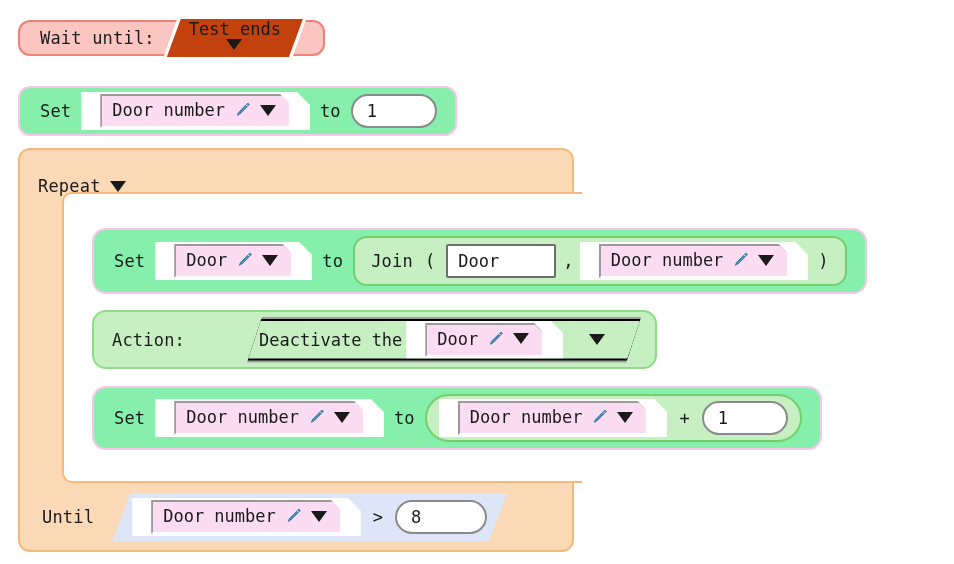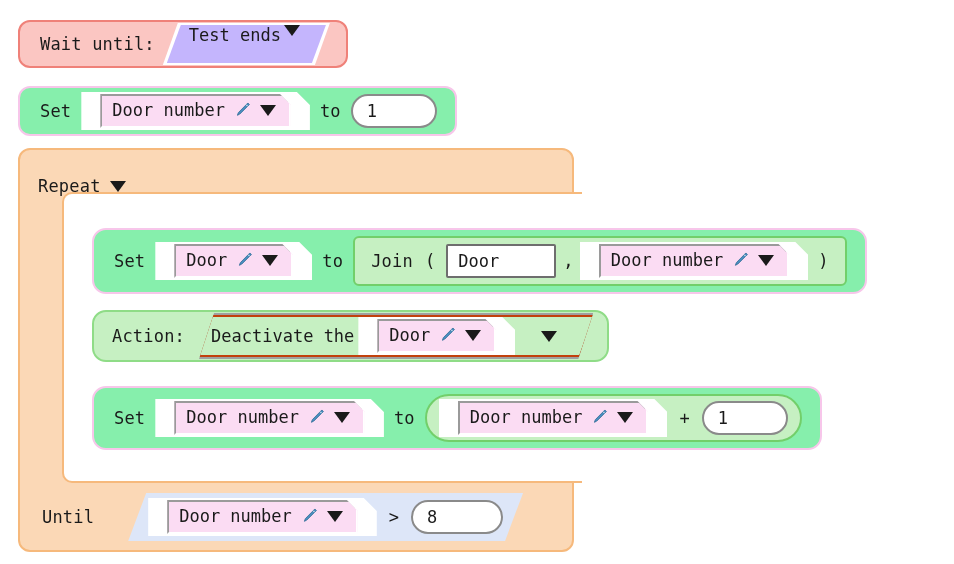--- a/index.html
+++ b/index.html
@@ -127,59 +127,60 @@
     margin: 0 5px;
     box-sizing: border-box;
     background: #ffffff;
     border: 2px solid #6e6e6e;
     border-radius: 2px;
   }
 
   
   .hex {
     display: inline-flex;
-    align-items: flex-start;
+    align-items: center;
     height: 38px;
     padding: 0 22px;
     margin: 0 4px;
     box-sizing: border-box;
-    background: #c4b5fd;
+    background: #c2410c;
     -webkit-clip-path: polygon(14px 0, 100% 0, calc(100% - 14px) 100%, 0 100%);
     clip-path: polygon(14px 0, 100% 0, calc(100% - 14px) 100%, 0 100%);
+    flex-direction: column;
   }
   .hex-outer {
     display: inline-flex;
     align-items: center;
     padding: 2px 0;
     background: #ffffff;
     margin: 0 2px;
     -webkit-clip-path: polygon(15px 0, 100% 0, calc(100% - 15px) 100%, 0 100%);
     clip-path: polygon(15px 0, 100% 0, calc(100% - 15px) 100%, 0 100%);
   }
   .hex-outer.gray-edge { background: #a0a0a0; padding: 2px 0; }
   .hex-mid {
     display: inline-flex;
     align-items: center;
-    background: #c2410c;
+    background: #000000;
     padding: 2px 0;
     -webkit-clip-path: polygon(14px 0, 100% 0, calc(100% - 14px) 100%, 0 100%);
     clip-path: polygon(14px 0, 100% 0, calc(100% - 14px) 100%, 0 100%);
   }
 
   
   .reporter {
     display: inline-flex;
     align-items: center;
     height: 42px;
     padding: 0 10px;
     margin: 0 4px;
     box-sizing: border-box;
     background: #c6f0c2;
     border: 2px solid #72cf6a;
-    border-radius: 6px;
+    border-radius: 14px;
   }
 
   
   .cblock {
     position: absolute;
     background: #fbd8b6;
     border: 2px solid #f6b97c;
     border-radius: 12px;
     box-sizing: border-box;
   }
@@ -198,41 +199,40 @@
     height: 44px;
     left: 14px;
     top: 2px;
   }
   .cblock-footer {
     position: absolute;
     display: flex;
     align-items: center;
     height: 50px;
     left: 20px;
-    gap: 16px;
   }
 
   
   .cond-hex {
     display: inline-flex;
     align-items: center;
     height: 48px;
     padding: 0 16px;
     margin-left: 12px;
     box-sizing: border-box;
     background: #dde6f8;
     -webkit-clip-path: polygon(18px 0, 100% 0, calc(100% - 18px) 100%, 0 100%);
     clip-path: polygon(18px 0, 100% 0, calc(100% - 18px) 100%, 0 100%);
   }
   .op { padding: 0 8px; }
 </style>
 </head>
 <body>
 
-<div class="stack block-row stmt red" style="left:18px; top:20px; height:48px;">
+<div class="stack block-row stmt red" style="left:18px; top:20px; height:36px;">
   <span class="kw">Wait until:</span>
   <span class="hex-outer">
     <span class="hex">
       <span>Test ends</span>
       <span class="caret"></span>
     </span>
   </span>
 </div>
 
 <div class="stack block-row stmt pink" style="left:18px; top:86px; height:50px;">
@@ -293,21 +293,21 @@
           <path d="M14.6 4.1 L16.3 5.8" stroke="#ffffff" stroke-width="1.1"></path>
           <path d="M5.0 15.6 L4.2 16.4 L6.3 15.8 Z" fill="#2f6c96"></path>
         </svg>
         <span class="caret"></span>
       </span>
     </span>
     <span class="kw">)</span>
   </span>
 </div>
 
-<div class="stack block-row stmt green" style="left:92px; top:310px; height:52px; border-radius:14px; padding:0 12px;">
+<div class="stack block-row stmt green" style="left:92px; top:310px; height:59px; border-radius:14px; padding:0 12px;gap:48px;">
   <span class="kw">Action:</span>
   <span class="hex-outer gray-edge" style="margin-left:8px;">
     <span class="hex-mid">
       <span style="display:inline-flex; align-items:center; background:#c6f0c2; height:38px; padding:0 10px 0 12px;
                    -webkit-clip-path: polygon(0 0, 100% 0, calc(100% - 14px) 100%, 0 100%);
                    clip-path: polygon(0 0, 100% 0, calc(100% - 14px) 100%, 0 100%);">
         <span>Deactivate the</span>
         <span class="var-tag-wrap">
           <span class="var-tag">
             <span class="vt-label">Door</span>

